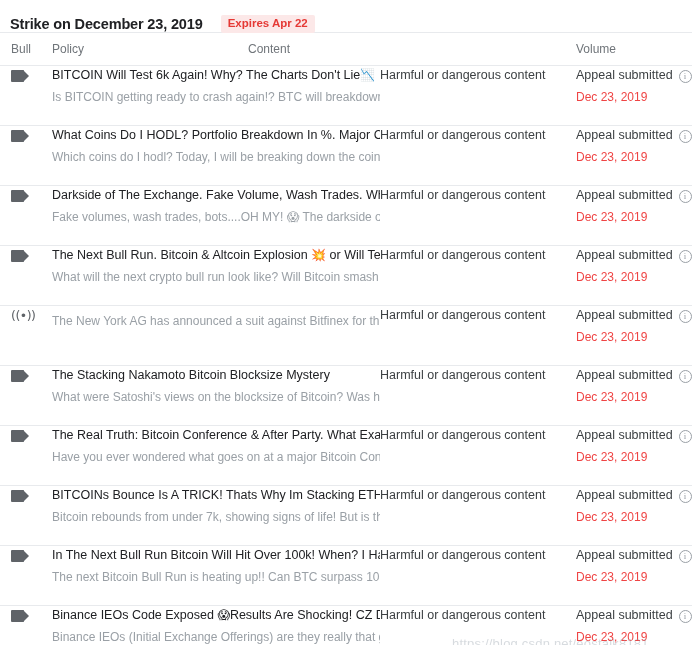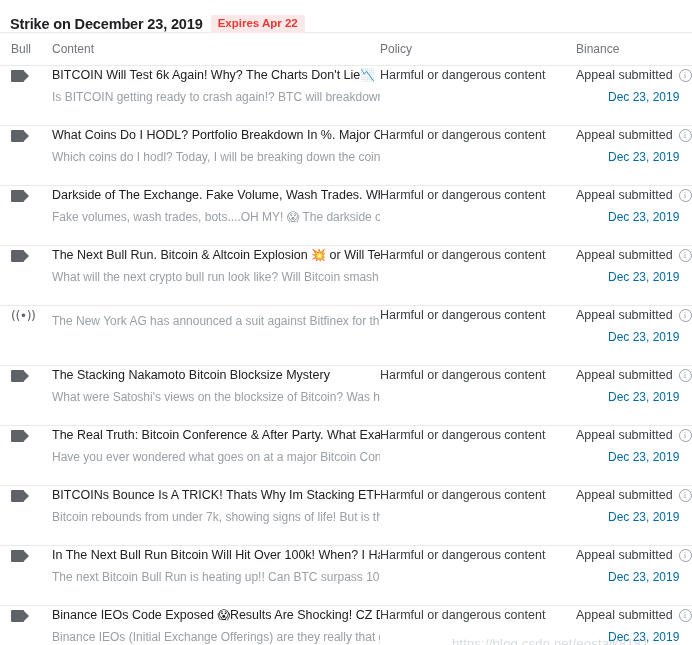--- a/index.html
+++ b/index.html
@@ -14,21 +14,21 @@
     position: relative;
     width: 692px;
     height: 645px;
     background: #fff;
   }
 
   
   .strike-header {
     display: flex;
     align-items: center;
-    gap: 8px;
+    gap: 18px;
     padding: 16px 16px 0 10px;
     height: 32px;
   }
   .strike-title {
     font-size: 14.5px;
     font-weight: bold;
     color: #202124;
     letter-spacing: -0.15px;
     white-space: nowrap;
   }
@@ -131,21 +131,21 @@
   
   .policy-text {
     font-size: 12.5px;
     color: #3c4043;
     line-height: 16px;
   }
 
   
   .action-top {
     display: flex;
-    align-items: center;
+    align-items: flex-end;
     gap: 6px;
   }
   .action-status {
     font-size: 12.5px;
     color: #3c4043;
     line-height: 16px;
     white-space: nowrap;
   }
   .info-icon {
     width: 13px; height: 13px;
@@ -153,25 +153,24 @@
     border-radius: 50%;
     color: #9aa0a6;
     font-size: 9px;
     line-height: 11px;
     text-align: center;
     font-family: "Liberation Serif", serif;
     flex: none;
   }
   .action-date {
     font-size: 12px;
-    color: #0369a1;
+    color: #ef4444;
     line-height: 16px;
     margin-top: 6px;
     white-space: nowrap;
-    margin-left: 32px;
   }
 
   
   .watermark {
     position: absolute;
     left: 452px;
     top: 636px;
     font-size: 13px;
     color: rgba(150,160,170,0.38);
     letter-spacing: 0.2px;
@@ -187,23 +186,23 @@
 
   <div class="strike-header">
     <div class="strike-title">Strike on December 23, 2019</div>
     <div class="expires-badge">Expires Apr 22</div>
   </div>
 
   <div class="table">
 
     <div class="row head-row">
       <div class="cell c-type">Bull</div>
+      <div class="cell c-policy">Policy</div>
       <div class="cell c-content">Content</div>
-      <div class="cell c-policy">Policy</div>
-      <div class="cell c-actions">Binance</div>
+      <div class="cell c-actions">Volume</div>
     </div>
 
     <div id="rows-container">
         <div class="row data-row">
           <div class="cell c-type">
             <div class="icon-video">
               <span class="body"></span>
               <span class="lens"></span>
             </div>
           </div>

